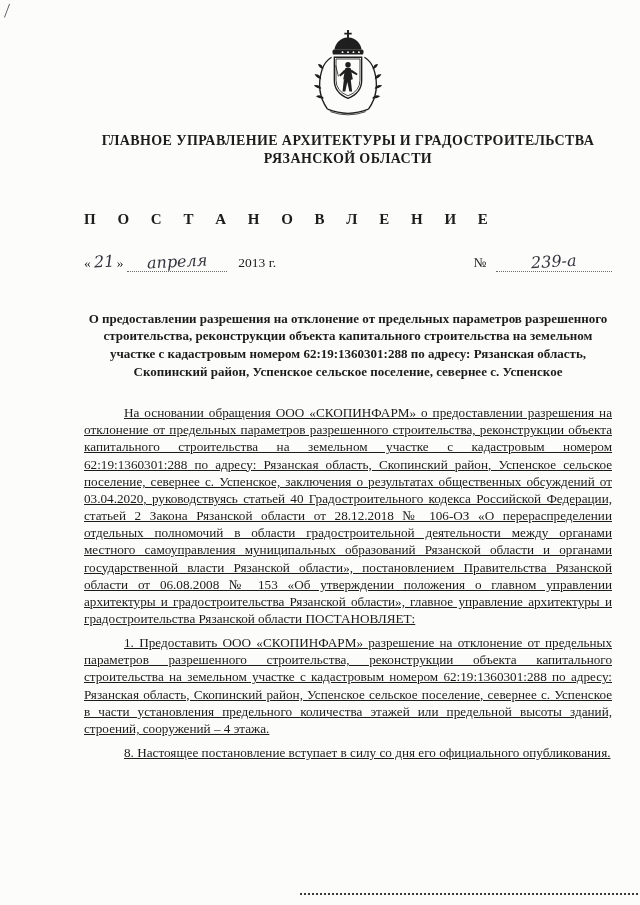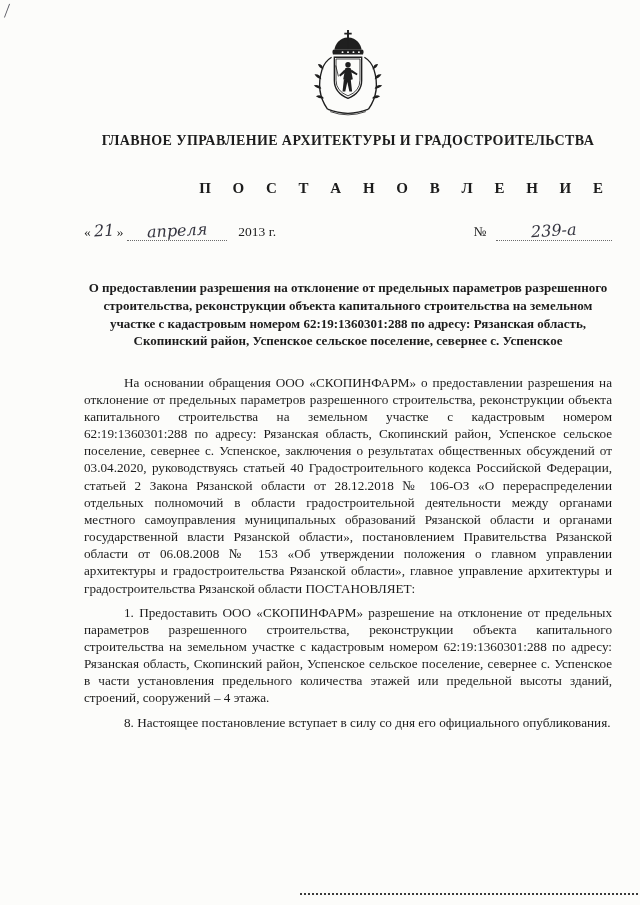--- a/index.html
+++ b/index.html
@@ -31,25 +31,25 @@
   }
   .emblem svg { display: inline-block; }
   .org-name {
     text-align: center;
     font-weight: bold;
     font-size: 14px;
     letter-spacing: 0.4px;
     line-height: 1.32;
   }
   .doc-type {
-    text-align: right;
+    text-align: left;
     font-weight: bold;
     font-size: 15px;
     letter-spacing: 9px;
-    margin-top: 30px;
+    margin-top: 42px;
   }
   .dateline {
     display: flex;
     justify-content: space-between;
     align-items: flex-end;
     margin-top: 24px;
     font-size: 13.5px;
   }
   .date-left { white-space: nowrap; }
   .hand {
@@ -91,20 +91,21 @@
   }
   .body-text {
     margin-top: 24px;
     font-size: 13.2px;
     line-height: 1.3;
     text-align: justify;
   }
   .body-text p {
     margin: 0 0 7px 0;
     text-indent: 40px;
+    text-decoration: underline;
   }
   .bottom-dotted {
     position: absolute;
     bottom: 10px;
     right: 2px;
     width: 338px;
     border-top: 2px dotted #3a3a3a;
   }
   .emb { fill: #1f1f1f; }
   .emb-stroke { fill: none; stroke: #1f1f1f; stroke-width: 2; }
@@ -155,20 +156,21 @@
         <path class="emb" d="M99 88 q7 0 11 -5 q-8 -2 -11 5 z"></path>
         <path class="emb" d="M95 102 q7 1 12 -3 q-7 -4 -12 3 z"></path>
 
         <path class="emb-stroke" d="M30 118 Q60 130 90 118"></path>
         <path class="emb-thin" d="M34 121.5 Q60 131 86 121.5"></path>
       </svg>
     </div>
 
     <div class="org-name">
       <div>ГЛАВНОЕ УПРАВЛЕНИЕ АРХИТЕКТУРЫ И ГРАДОСТРОИТЕЛЬСТВА</div>
+      <div>РЯЗАНСКОЙ  ОБЛАСТИ</div>
     </div>
 
     <div class="doc-type">П О С Т А Н О В Л Е Н И Е</div>
 
     <div class="dateline">
       <div class="date-left">
         <span>«</span><span class="day-slot"><span class="hand">21</span></span><span>»</span>
         <span class="month-line"><span class="hand">апреля</span></span>
         <span>2013 г.</span>
       </div>

